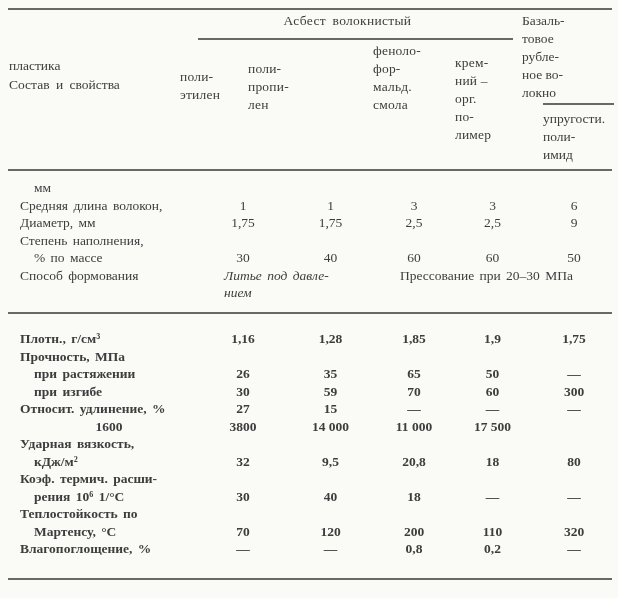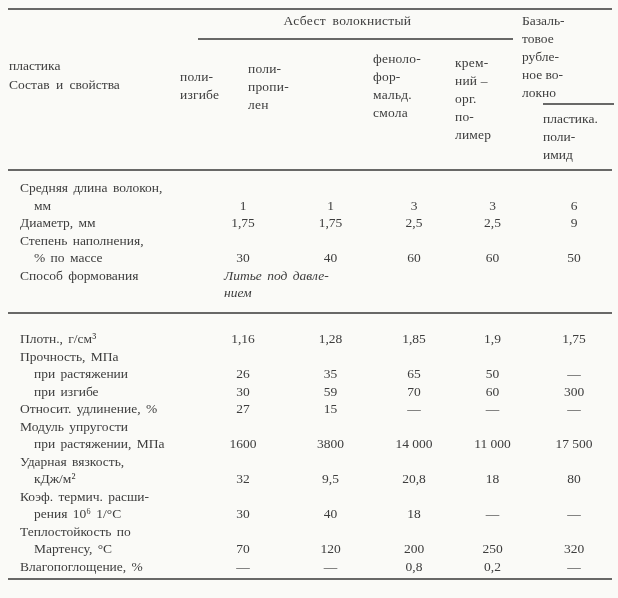--- a/index.html
+++ b/index.html
@@ -24,21 +24,21 @@
   
   .corner-label { position:absolute; left:9px; top:56px; line-height:19px; word-spacing:3px; }
   .group-label  { position:absolute; left:190px; width:315px; top:13px; text-align:center; word-spacing:3px; letter-spacing:.3px; }
   .colhead      { position:absolute; line-height:18px; letter-spacing:.2px; }
   .right-group  { position:absolute; left:522px; top:12px;  line-height:18px; }
   .right-sub    { position:absolute; left:543px; top:110px; line-height:18px; }
 
   
   .section { position:absolute; left:0; right:0; }
   #section-1 { top:179px; }
-  #section-2 { top:330px; }
+  #section-2 { top:330px;font-weight:bold; }
   .row {
     display:grid;
     grid-template-columns:178px 90px 85px 82px 75px 88px;
     padding-left:20px;
     align-items:end;
     line-height:17.5px;
   }
   .row.span-row { align-items:start; }
   .label { word-spacing:2px; }
   .lline.ind { padding-left:14px; }
@@ -61,28 +61,28 @@
   <div class="corner-label">
     <div>пластика</div>
     <div>Состав и свойства</div>
   </div>
 
   <div class="group-label">Асбест волокнистый</div>
 
   <div id="col-headers">
       <div class="colhead" style="left: 180px; top: 68px;">
         <div>поли-</div>
-        <div>изгибе</div>
+        <div>этилен</div>
       </div>
       <div class="colhead" style="left: 248px; top: 60px;">
         <div>поли-</div>
         <div>пропи-</div>
         <div>лен</div>
       </div>
-      <div class="colhead" style="left: 373px; top: 50px;">
+      <div class="colhead" style="left: 373px; top: 42px;">
         <div>феноло-</div>
         <div>фор-</div>
         <div>мальд.</div>
         <div>смола</div>
       </div>
       <div class="colhead" style="left: 455px; top: 46px; margin-top: 8px;">
         <div>крем-</div>
         <div>ний –</div>
         <div>орг.</div>
         <div>по-</div>
@@ -91,30 +91,30 @@
     </div>
 
   <div class="right-group" id="right-group">
       <div>Базаль-</div>
       <div>товое</div>
       <div>рубле-</div>
       <div>ное во-</div>
       <div>локно</div>
     </div>
   <div class="right-sub" id="right-sub">
-      <div>пластика.</div>
+      <div>упругости.</div>
       <div>поли-</div>
       <div>имид</div>
     </div>
 
   <div class="section" id="section-1">
       <div class="row">
         <div class="label">
+          <div class="lline ind">мм</div>
           <div class="lline">Средняя длина волокон,</div>
-          <div class="lline ind">мм</div>
         </div>
         <div class="val">1</div>
         <div class="val">1</div>
         <div class="val">3</div>
         <div class="val">3</div>
         <div class="val">6</div>
       </div>
       <div class="row">
         <div class="label">
           <div class="lline">Диаметр, мм</div>
@@ -137,20 +137,23 @@
         <div class="val">50</div>
       </div>
       <div class="row span-row">
         <div class="label">
           <div class="lline">Способ формования</div>
         </div>
         <div class="span-left" style="grid-column: 2 / span 2;">
           <div>Литье под давле-</div>
           <div>нием</div>
         </div>
+        <div class="span-right" style="grid-column: 4 / span 3;">
+          <div>Прессование при 20–30 МПа</div>
+        </div>
       </div>
     </div>
   <div class="section" id="section-2">
       <div class="row">
         <div class="label">
           <div class="lline">Плотн., г/см³</div>
         </div>
         <div class="val">1,16</div>
         <div class="val">1,28</div>
         <div class="val">1,85</div>
@@ -191,24 +194,20 @@
         <div class="label">
           <div class="lline">Относит. удлинение, %</div>
         </div>
         <div class="val">27</div>
         <div class="val">15</div>
         <div class="val">—</div>
         <div class="val">—</div>
         <div class="val">—</div>
       </div>
       <div class="row">
-        <div class="label">
-          <div class="lline">Модуль упругости</div>
-          <div class="lline ind">при растяжении, МПа</div>
-        </div>
         <div class="val">1600</div>
         <div class="val">3800</div>
         <div class="val">14 000</div>
         <div class="val">11 000</div>
         <div class="val">17 500</div>
       </div>
       <div class="row">
         <div class="label">
           <div class="lline">Ударная вязкость,</div>
           <div class="lline ind">кДж/м²</div>
@@ -231,21 +230,21 @@
         <div class="val">—</div>
       </div>
       <div class="row">
         <div class="label">
           <div class="lline">Теплостойкость по</div>
           <div class="lline ind">Мартенсу, °С</div>
         </div>
         <div class="val">70</div>
         <div class="val">120</div>
         <div class="val">200</div>
-        <div class="val">250</div>
+        <div class="val">110</div>
         <div class="val">320</div>
       </div>
       <div class="row">
         <div class="label">
           <div class="lline">Влагопоглощение, %</div>
         </div>
         <div class="val">—</div>
         <div class="val">—</div>
         <div class="val">0,8</div>
         <div class="val">0,2</div>

